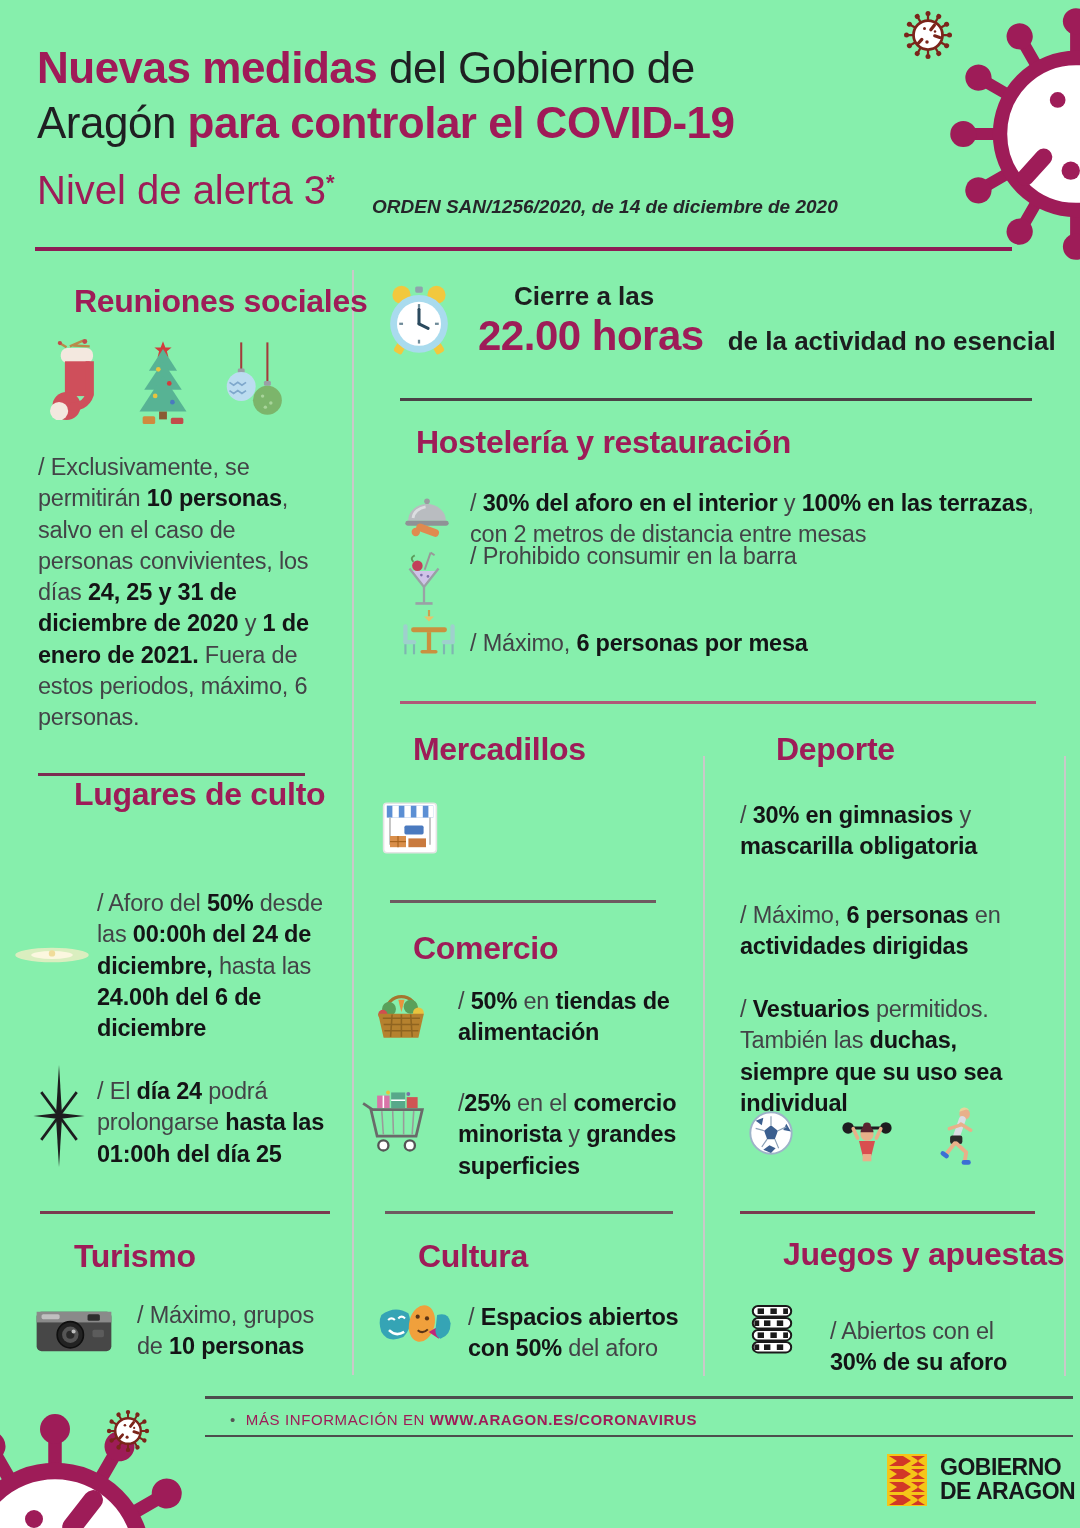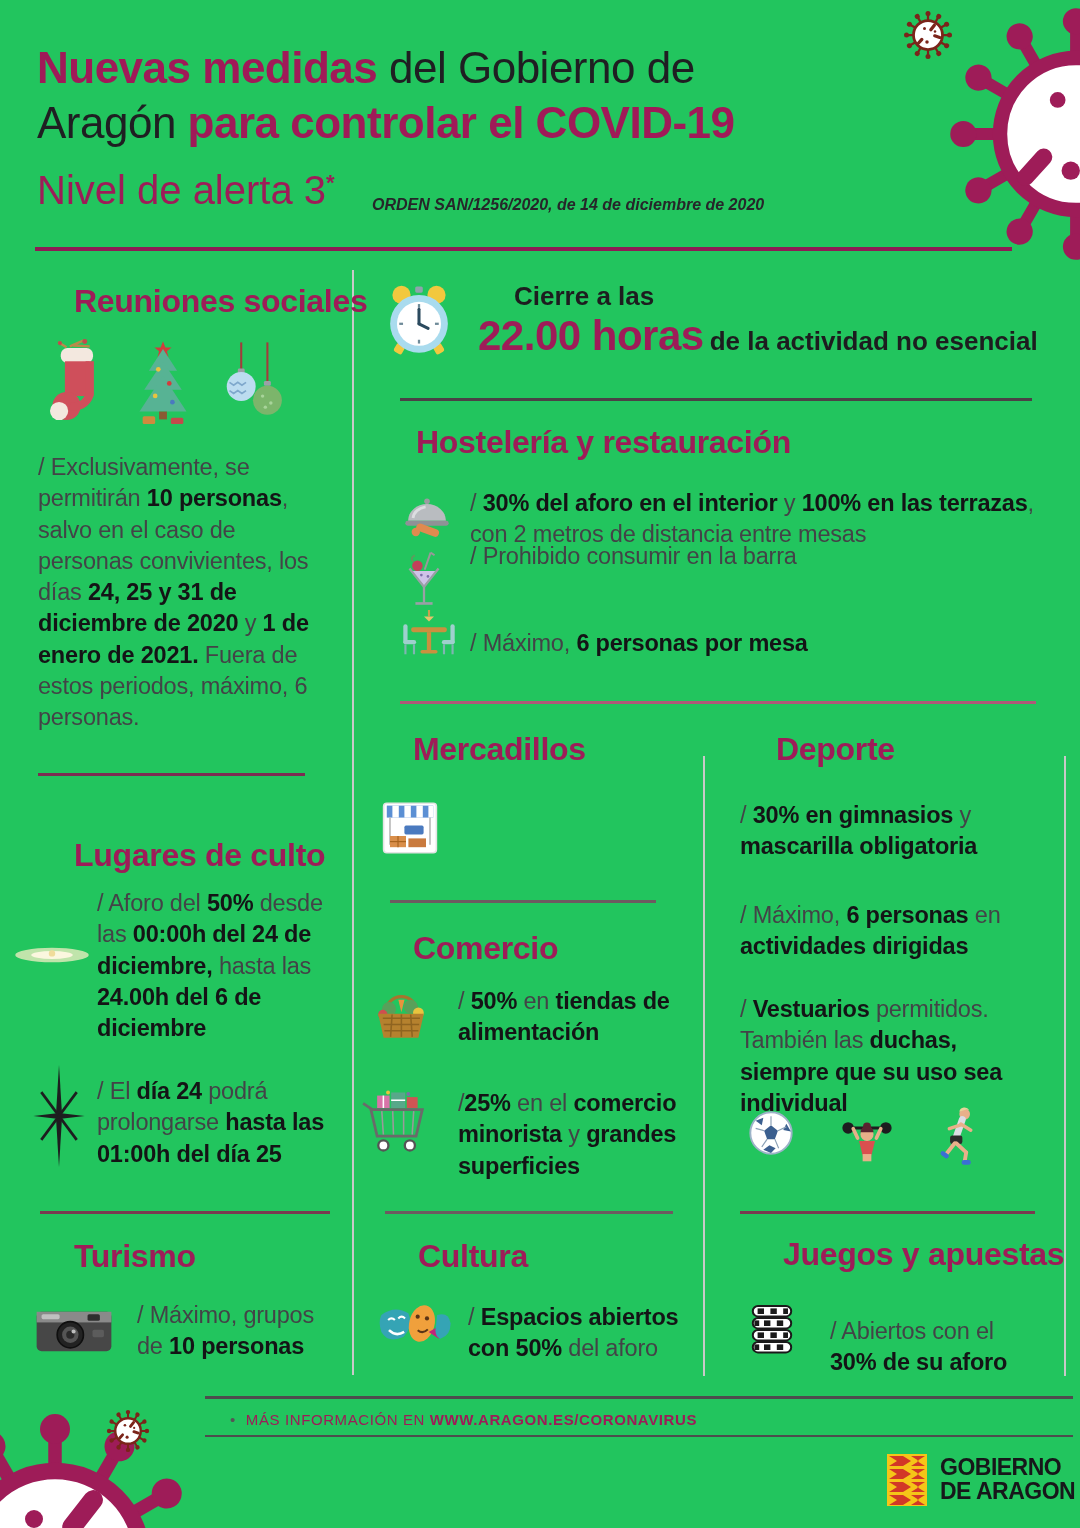--- a/index.html
+++ b/index.html
@@ -1,28 +1,28 @@
 <!DOCTYPE html>
 <html><head>
 <meta charset="utf-8">
 <style>
   html,body{margin:0;padding:0;background:#ffffff;}
-  .page{position:relative;width:1080px;height:1528px;background:#22c55e;overflow:hidden;
+  .page{position:relative;width:1080px;height:1528px;background:#86efac;overflow:hidden;
         font-family:"Liberation Sans",sans-serif;color:#1d1d1f;}
   .abs{position:absolute;}
   .title{font-size:44px;line-height:1.26;letter-spacing:-0.5px;font-weight:400;color:#1f1f22;}
   .title b{color:#a01a58;font-weight:800;}
   .alert{font-size:40px;font-weight:400;color:#9e1c58;letter-spacing:0;}
   .alert sup{font-size:22px;font-weight:700;}
-  .order{font-size:16px;font-style:italic;font-weight:700;color:#26262a;}
+  .order{font-size:19px;font-style:italic;font-weight:700;color:#26262a;}
   .h2{font-size:32px;font-weight:700;color:#9e1c58;letter-spacing:-0.3px;margin-left:38px;}
   .body{font-size:23.5px;line-height:1.33;color:#434347;letter-spacing:-0.2px;}
   .body b{color:#141416;font-weight:700;}
   .clock-intro{font-size:26px;font-weight:800;color:#1d1d1f;margin-left:36px;}
-  .clock-line2{display:flex;align-items:baseline;gap:6px;}
+  .clock-line2{display:flex;align-items:baseline;gap:24px;}
   .clock-time{font-size:42px;font-weight:800;color:#9e1c58;letter-spacing:-0.5px;}
   .clock-suffix{font-size:26px;font-weight:800;color:#1d1d1f;}
   .rule{position:absolute;}
   .vline{position:absolute;width:2px;background:#c9c9c9;}
   .footer-info{font-size:15px;letter-spacing:0.6px;color:#9e1c58;font-weight:500;}
   .footer-info b{font-weight:800;}
   .footer-bullet{color:#555;font-size:15px;margin-right:10px;}
   .logo-text{font-size:23px;font-weight:800;line-height:1.04;color:#17171a;letter-spacing:-0.5px;}
 </style>
 </head>
@@ -151,21 +151,21 @@
       <circle cx="68" cy="88" r="2.5" fill="#a8d49a"></circle>
       <circle cx="60" cy="94" r="2.5" fill="#a8d49a"></circle>
   </svg>
 
   <div class="abs body" style="left:38px;top:452px;width:288px;">
     <span>/ Exclusivamente, se permitirán </span><b>10 personas</b><span>, salvo en el caso de personas convivientes, los días </span><b>24, 25 y 31 de diciembre de 2020</b><span> y </span><b>1 de enero de 2021.</b><span> Fuera de estos periodos, máximo, 6 personas.</span>
   </div>
 
   <div class="rule" style="left:38px;top:773px;width:267px;height:3px;background:#7c2d52;"></div>
 
-  <div class="abs h2" style="left:36px;top:837px;">Lugares de culto</div>
+  <div class="abs h2" style="left:36px;top:776px;">Lugares de culto</div>
 
   <svg class="abs" style="left:12px;top:942px;width:80px;height:26px;" viewBox="0 0 100 30">
     <ellipse cx="50" cy="15" rx="46" ry="9" fill="#f5eec6" opacity="0.75"></ellipse>
     <ellipse cx="50" cy="15" rx="26" ry="5" fill="#fbf7df"></ellipse>
     <circle cx="50" cy="13" r="4" fill="#f0dc9a"></circle>
   </svg>
   <div class="abs body" style="left:97px;top:888px;width:240px;">
     <span>/ Aforo del </span><b>50%</b><span>  desde las </span><b>00:00h del 24 de diciembre,</b><span> hasta las </span><b>24.00h del 6 de diciembre</b>
   </div>
 

